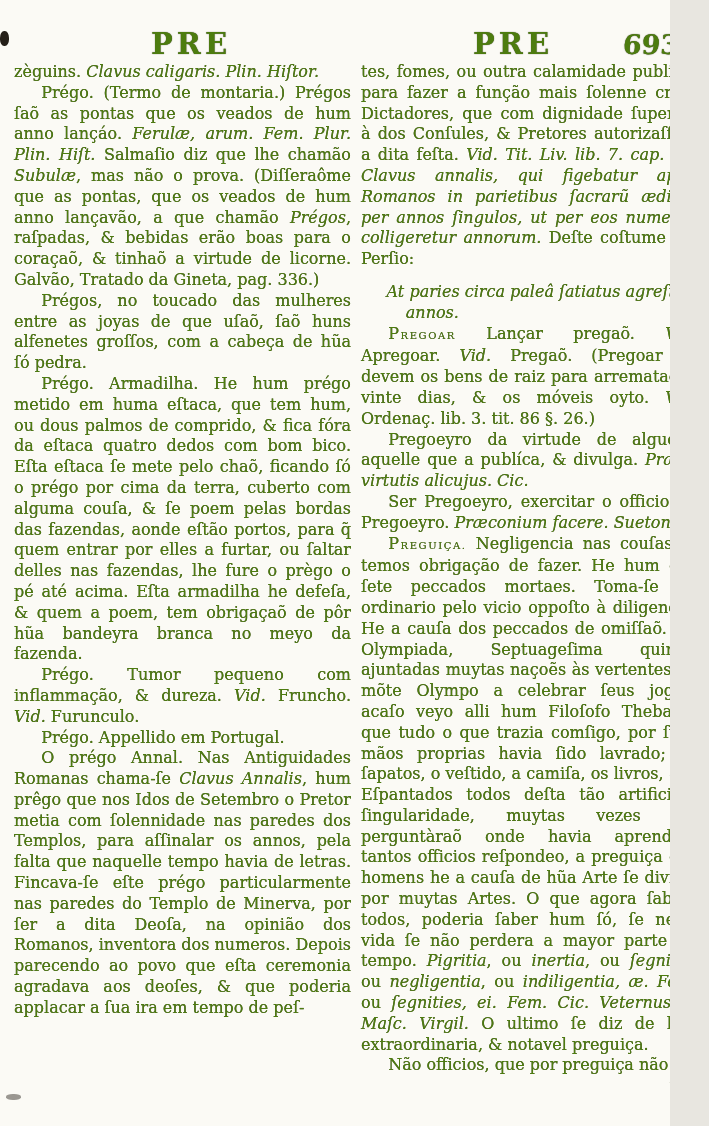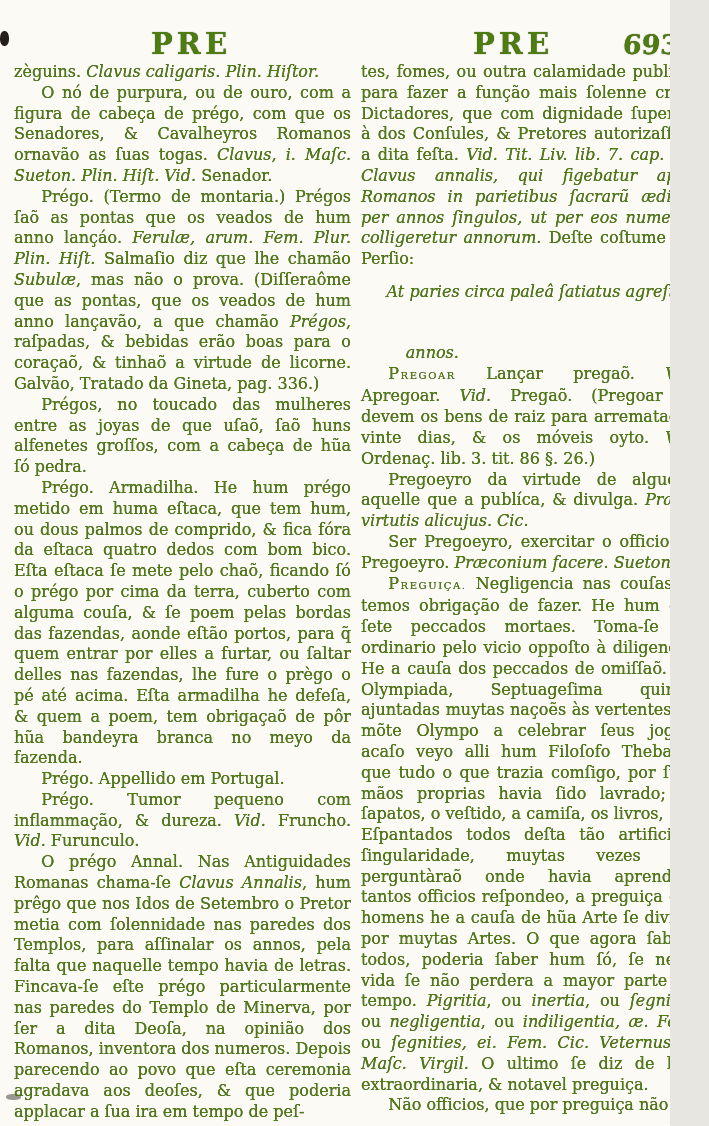--- a/index.html
+++ b/index.html
@@ -53,32 +53,31 @@
   <div class="speck s3"></div>
 
   <div>
     <div class="htitle left">PRE</div>
     <div class="htitle right">PRE</div>
     <div class="pagenum">693</div>
   </div>
 
   <div class="col col-left">
       <p class="para"><span class="seg-n">zèguins. </span><span class="seg-i">Clavus caligaris. Plin. Hiſtor.</span></p>
-      <p class="para indent"><span class="seg-n">O nó de purpura, ou de ouro, com a figura de cabeça de prégo, com que os Senadores, &amp; Cavalheyros Romanos ornavão as ſuas togas. </span><span class="seg-i">Clavus, i. Maſc. Sueton. Plin. Hiſt. Vid. </span><span class="seg-n">Senador.</span></p>
       <p class="para indent"><span class="seg-n">Prégo. (Termo de montaria.) Prégos ſaõ as pontas que os veados de hum anno lançáo. </span><span class="seg-i">Ferulæ, arum. Fem. Plur. Plin. Hiſt. </span><span class="seg-n">Salmaſio diz que lhe chamão </span><span class="seg-i">Subulæ</span><span class="seg-n">, mas não o prova. (Diſſeraôme que as pontas, que os veados de hum anno lançavão, a que chamão </span><span class="seg-i">Prégos</span><span class="seg-n">, raſpadas, &amp; bebidas erão boas para o coraçaõ, &amp; tinhaõ a virtude de licorne. Galvão, Tratado da Gineta, pag. 336.)</span></p>
       <p class="para indent"><span class="seg-n">Prégos, no toucado das mulheres entre as joyas de que uſaõ, ſaõ huns alfenetes groſſos, com a cabeça de hũa ſó pedra.</span></p>
       <p class="para indent"><span class="seg-n">Prégo. Armadilha. He hum prégo metido em huma eſtaca, que tem hum, ou dous palmos de comprido, &amp; fica fóra da eſtaca quatro dedos com bom bico. Eſta eſtaca ſe mete pelo chaõ, ficando ſó o prégo por cima da terra, cuberto com alguma couſa, &amp; ſe poem pelas bordas das fazendas, aonde eſtão portos, para q̃ quem entrar por elles a furtar, ou ſaltar delles nas fazendas, lhe fure o prègo o pé até acima. Eſta armadilha he defeſa, &amp; quem a poem, tem obrigaçaõ de pôr hũa bandeyra branca no meyo da fazenda.</span></p>
+      <p class="para indent"><span class="seg-n">Prégo. Tumor pequeno com inflammação, &amp; dureza. </span><span class="seg-i">Vid. </span><span class="seg-n">Fruncho. </span><span class="seg-i">Vid. </span><span class="seg-n">Furunculo.</span></p>
       <p class="para indent"><span class="seg-n">Prégo. Appellido em Portugal.</span></p>
-      <p class="para indent"><span class="seg-n">Prégo. Tumor pequeno com inflammação, &amp; dureza. </span><span class="seg-i">Vid. </span><span class="seg-n">Fruncho. </span><span class="seg-i">Vid. </span><span class="seg-n">Furunculo.</span></p>
       <p class="para indent"><span class="seg-n">O prégo Annal. Nas Antiguidades Romanas chama-ſe </span><span class="seg-i">Clavus Annalis</span><span class="seg-n">, hum prêgo que nos Idos de Setembro o Pretor metia com ſolennidade nas paredes dos Templos, para aſſinalar os annos, pela falta que naquelle tempo havia de letras. Fincava-ſe eſte prégo particularmente nas paredes do Templo de Minerva, por ſer a dita Deoſa, na opinião dos Romanos, inventora dos numeros. Depois parecendo ao povo que eſta ceremonia agradava aos deoſes, &amp; que poderia applacar a ſua ira em tempo de peſ-</span></p>
     </div>
   <div class="col col-right">
       <p class="para"><span class="seg-n">tes, fomes, ou outra calamidade publica, para fazer a função mais ſolenne criou Dictadores, que com dignidade ſuperior à dos Conſules, &amp; Pretores autorizaſſem a dita feſta. </span><span class="seg-i">Vid. Tit. Liv. lib. 7. cap. 10. Clavus annalis, qui figebatur apud Romanos in parietibus ſacrarũ ædium per annos ſingulos, ut per eos numerus colligeretur annorum. </span><span class="seg-n">Deſte coſtume diz Perſio:</span></p>
       <p class="para verse" style="margin-left: 1.6em; margin-top: 12px;"><span class="seg-i">At paries circa paleâ ſatiatus agreſti,</span></p>
-      <p class="para verse" style="margin-left: 2.8em; margin-top: 40px;"><span class="seg-i">annos.</span></p>
+      <p class="para verse" style="margin-left: 2.8em;"><span class="seg-i">annos.</span></p>
       <p class="para indent"><span class="seg-cap">P</span><span class="seg-scr">REGOAR</span><span class="seg-n"> Lançar pregaõ. </span><span class="seg-i">Vid.</span><span class="seg-n"> Apregoar. </span><span class="seg-i">Vid.</span><span class="seg-n"> Pregaõ. (Pregoar ſe devem os bens de raiz para arrematação vinte dias, &amp; os móveis oyto. </span><span class="seg-i">Vid.</span><span class="seg-n"> Ordenaç. lib. 3. tit. 86 §. 26.)</span></p>
       <p class="para indent"><span class="seg-n">Pregoeyro da virtude de alguem, aquelle que a publíca, &amp; divulga. </span><span class="seg-i">Præco virtutis alicujus. Cic.</span></p>
       <p class="para indent"><span class="seg-n">Ser Pregoeyro, exercitar o officio de Pregoeyro. </span><span class="seg-i">Præconium facere. Sueton.</span></p>
       <p class="para indent"><span class="seg-cap">P</span><span class="seg-scr">REGUIÇA.</span><span class="seg-n"> Negligencia nas couſas, q̃ temos obrigação de fazer. He hum dos ſete peccados mortaes. Toma-ſe de ordinario pelo vicio oppoſto à diligencia. He a cauſa dos peccados de omiſſaõ. Na Olympiada, Septuageſima quinta, ajuntadas muytas naçoẽs às vertentes do mõte Olympo a celebrar ſeus jogos, acaſo veyo alli hum Filoſofo Thebano, que tudo o que trazia comſigo, por ſuas mãos proprias havia ſido lavrado; os ſapatos, o veſtido, a camiſa, os livros, &amp;c. Eſpantados todos deſta tão artificioſa ſingularidade, muytas vezes lhe perguntàraõ onde havia aprendido tantos officios reſpondeo, a preguiça dos homens he a cauſa de hũa Arte ſe dividir por muytas Artes. O que agora ſabem todos, poderia ſaber hum ſó, ſe neſta vida ſe não perdera a mayor parte do tempo. </span><span class="seg-i">Pigritia</span><span class="seg-n">, ou </span><span class="seg-i">inertia</span><span class="seg-n">, ou </span><span class="seg-i">ſegnitia</span><span class="seg-n">, ou </span><span class="seg-i">negligentia</span><span class="seg-n">, ou </span><span class="seg-i">indiligentia, æ. Fem. </span><span class="seg-n">ou </span><span class="seg-i">ſegnities, ei. Fem. Cic. Veternus, i. Maſc. Virgil. </span><span class="seg-n">O ultimo ſe diz de hũa extraordinaria, &amp; notavel preguiça.</span></p>
       <p class="para indent"><span class="seg-n">Não officios, que por preguiça não</span></p>
       <p class="para align-right"><span class="seg-n">vos</span></p>
     </div>
 </div>
 
 </body></html>

